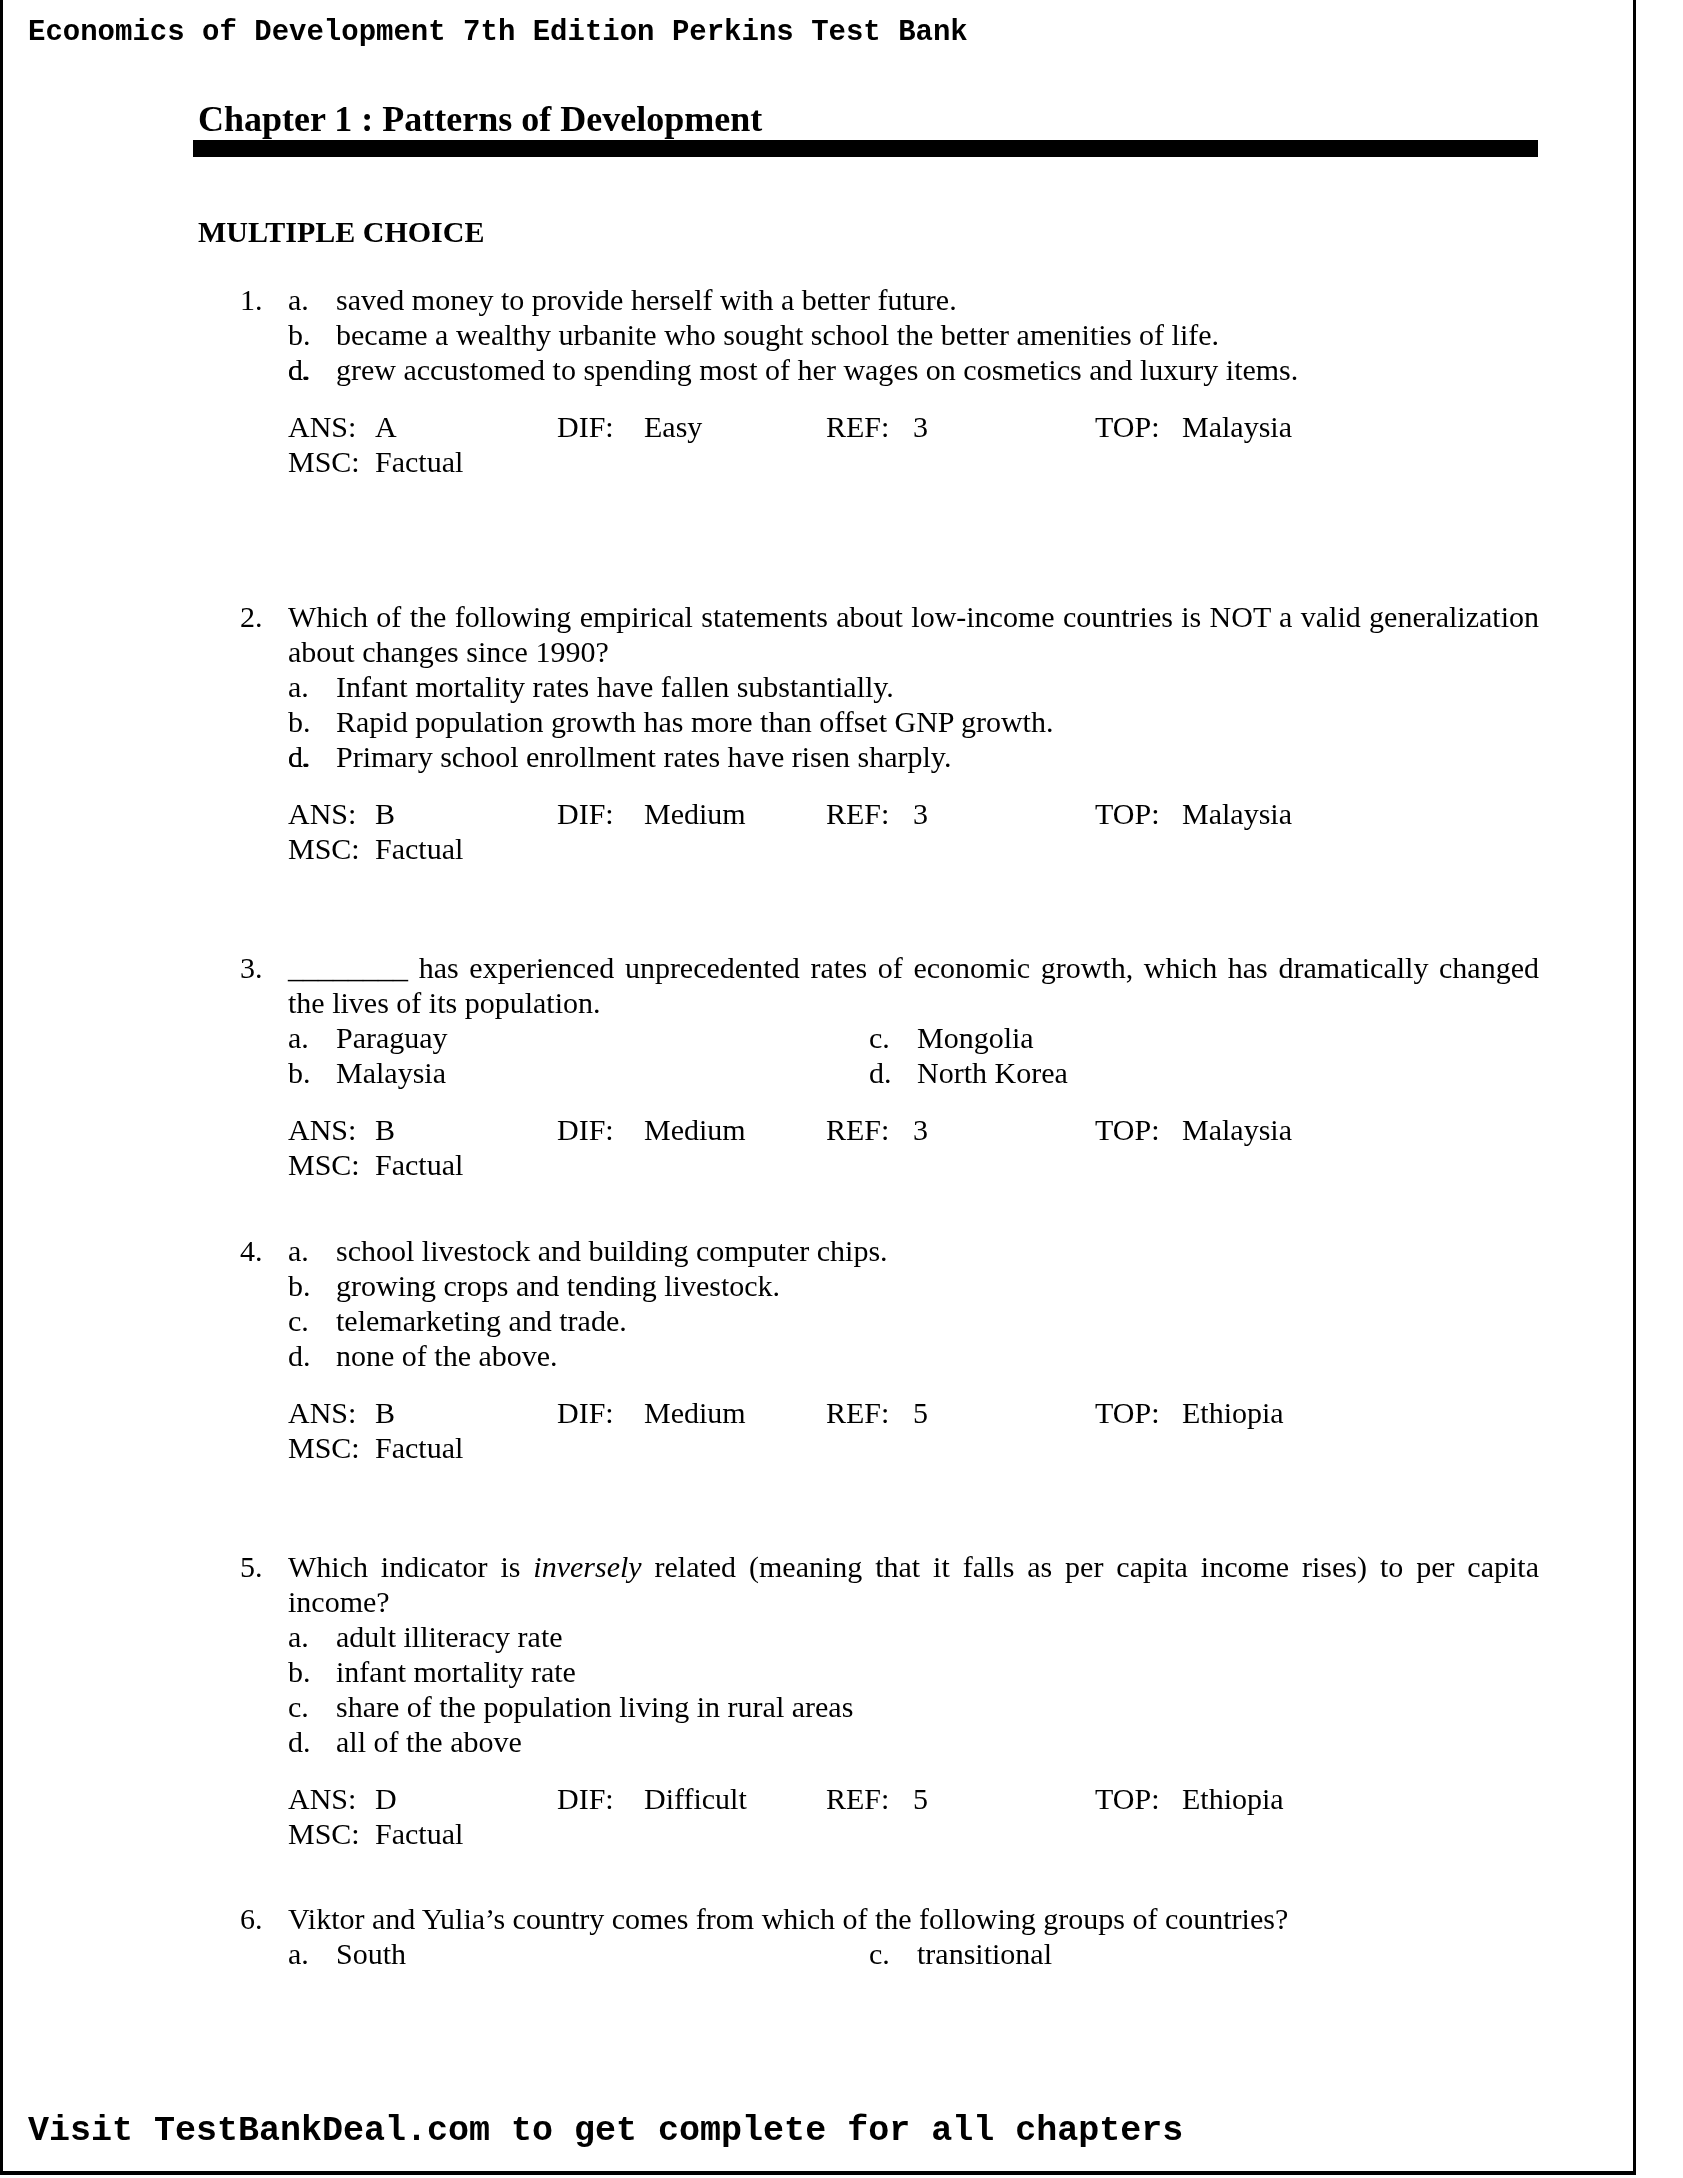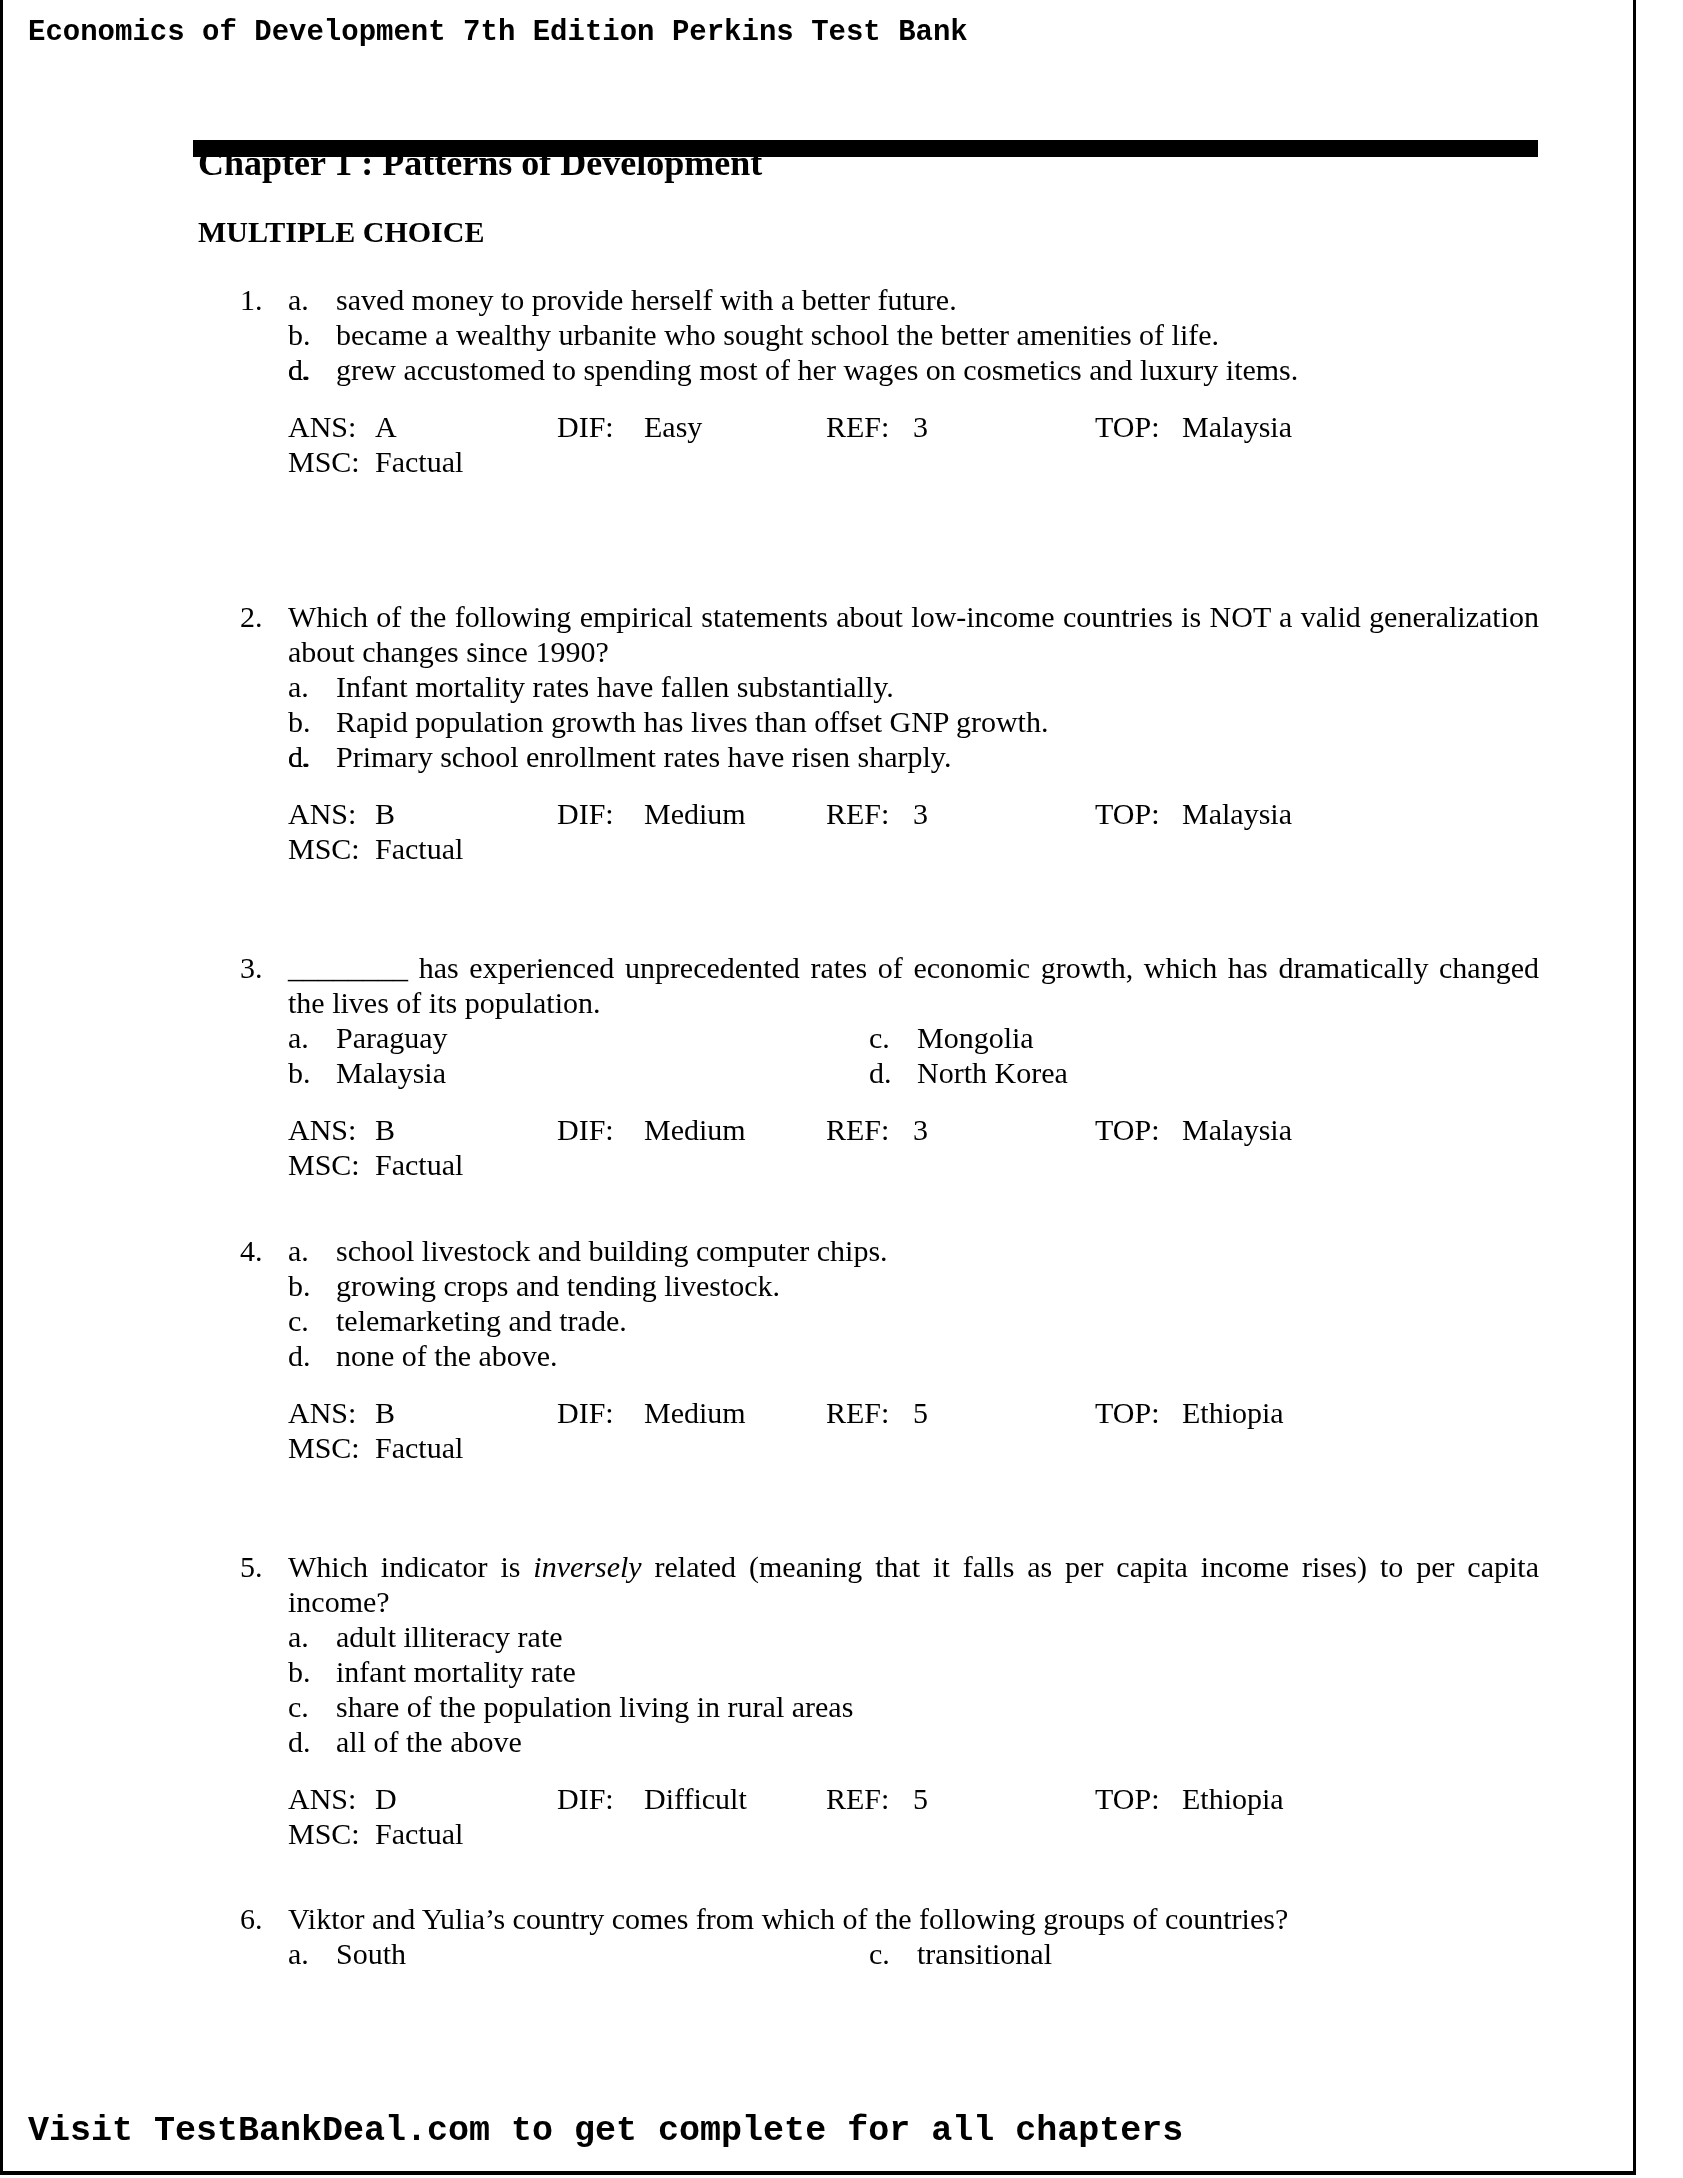--- a/index.html
+++ b/index.html
@@ -4,21 +4,21 @@
 <style>
   html, body { margin:0; padding:0; background:#ffffff; }
   body { width:1683px; height:2178px; position:relative; overflow:hidden; color:#000; }
   .page { position:absolute; left:0; top:0; width:1636px; height:2175px;
           border-left:3px solid #000; border-right:3px solid #000; border-bottom:4px solid #000;
           box-sizing:border-box; }
   .mono { font-family:"Liberation Mono","DejaVu Sans Mono",monospace; font-weight:bold; white-space:pre; }
   .serif { font-family:"Liberation Serif","DejaVu Serif",serif; }
   .hdr { position:absolute; left:28px; top:15px; font-size:29px; line-height:36px; }
   .ftr { position:absolute; left:28px; top:2110px; font-size:35px; line-height:42px; }
-  .chapter { position:absolute; left:198px; top:97px; font-size:36px; font-weight:bold; line-height:44px; white-space:nowrap;margin-top:44px; }
+  .chapter { position:absolute; left:198px; top:97px; font-size:36px; font-weight:bold; line-height:44px; white-space:nowrap; }
   .rule { position:absolute; left:193px; top:140px; width:1345px; height:17px; background:#000; }
   .section { position:absolute; left:198px; top:214px; font-size:30px; font-weight:bold; line-height:36px; }
   .q { position:absolute; left:240px; width:1299px; font-size:30px; line-height:35px; }
   .qline { position:relative; padding-left:48px; text-align:justify; text-align-last:left; }
   .qnum { position:absolute; left:0; top:0; }
   .opts { padding-left:48px; }
   .opt { position:relative; padding-left:48px; white-space:nowrap; }
   .optl { position:absolute; left:0; top:0; }
   .opts2 { padding-left:48px; display:grid; grid-template-columns:581px 1fr; }
   .meta { padding-left:48px; margin-top:22px; }
@@ -76,21 +76,21 @@
   </div>
 </div>
 
 <div class="q serif" style="top:599px;">
   <div class="qline">
     <span class="qnum">2.</span>
     <span>Which of the following empirical statements about low-income countries is NOT a valid generalization about changes since 1990?</span>
   </div>
   <div class="opts">
     <div class="opt"><span class="optl">a.</span><span>Infant mortality rates have fallen substantially.</span></div>
-    <div class="opt"><span class="optl">b.</span><span>Rapid population growth has lives than offset GNP growth.</span></div>
+    <div class="opt"><span class="optl">b.</span><span>Rapid population growth has more than offset GNP growth.</span></div>
     <div class="opt"><span class="optl">c.</span></div>
     <div class="opt"><span class="optl">d.</span><span>Primary school enrollment rates have risen sharply.</span></div>
   </div>
   <div class="meta">
     <div class="metarow">
       <div class="mcell">
           <span class="mkey">ANS:</span>
           <span>B</span>
         </div>
       <div class="mcell">

